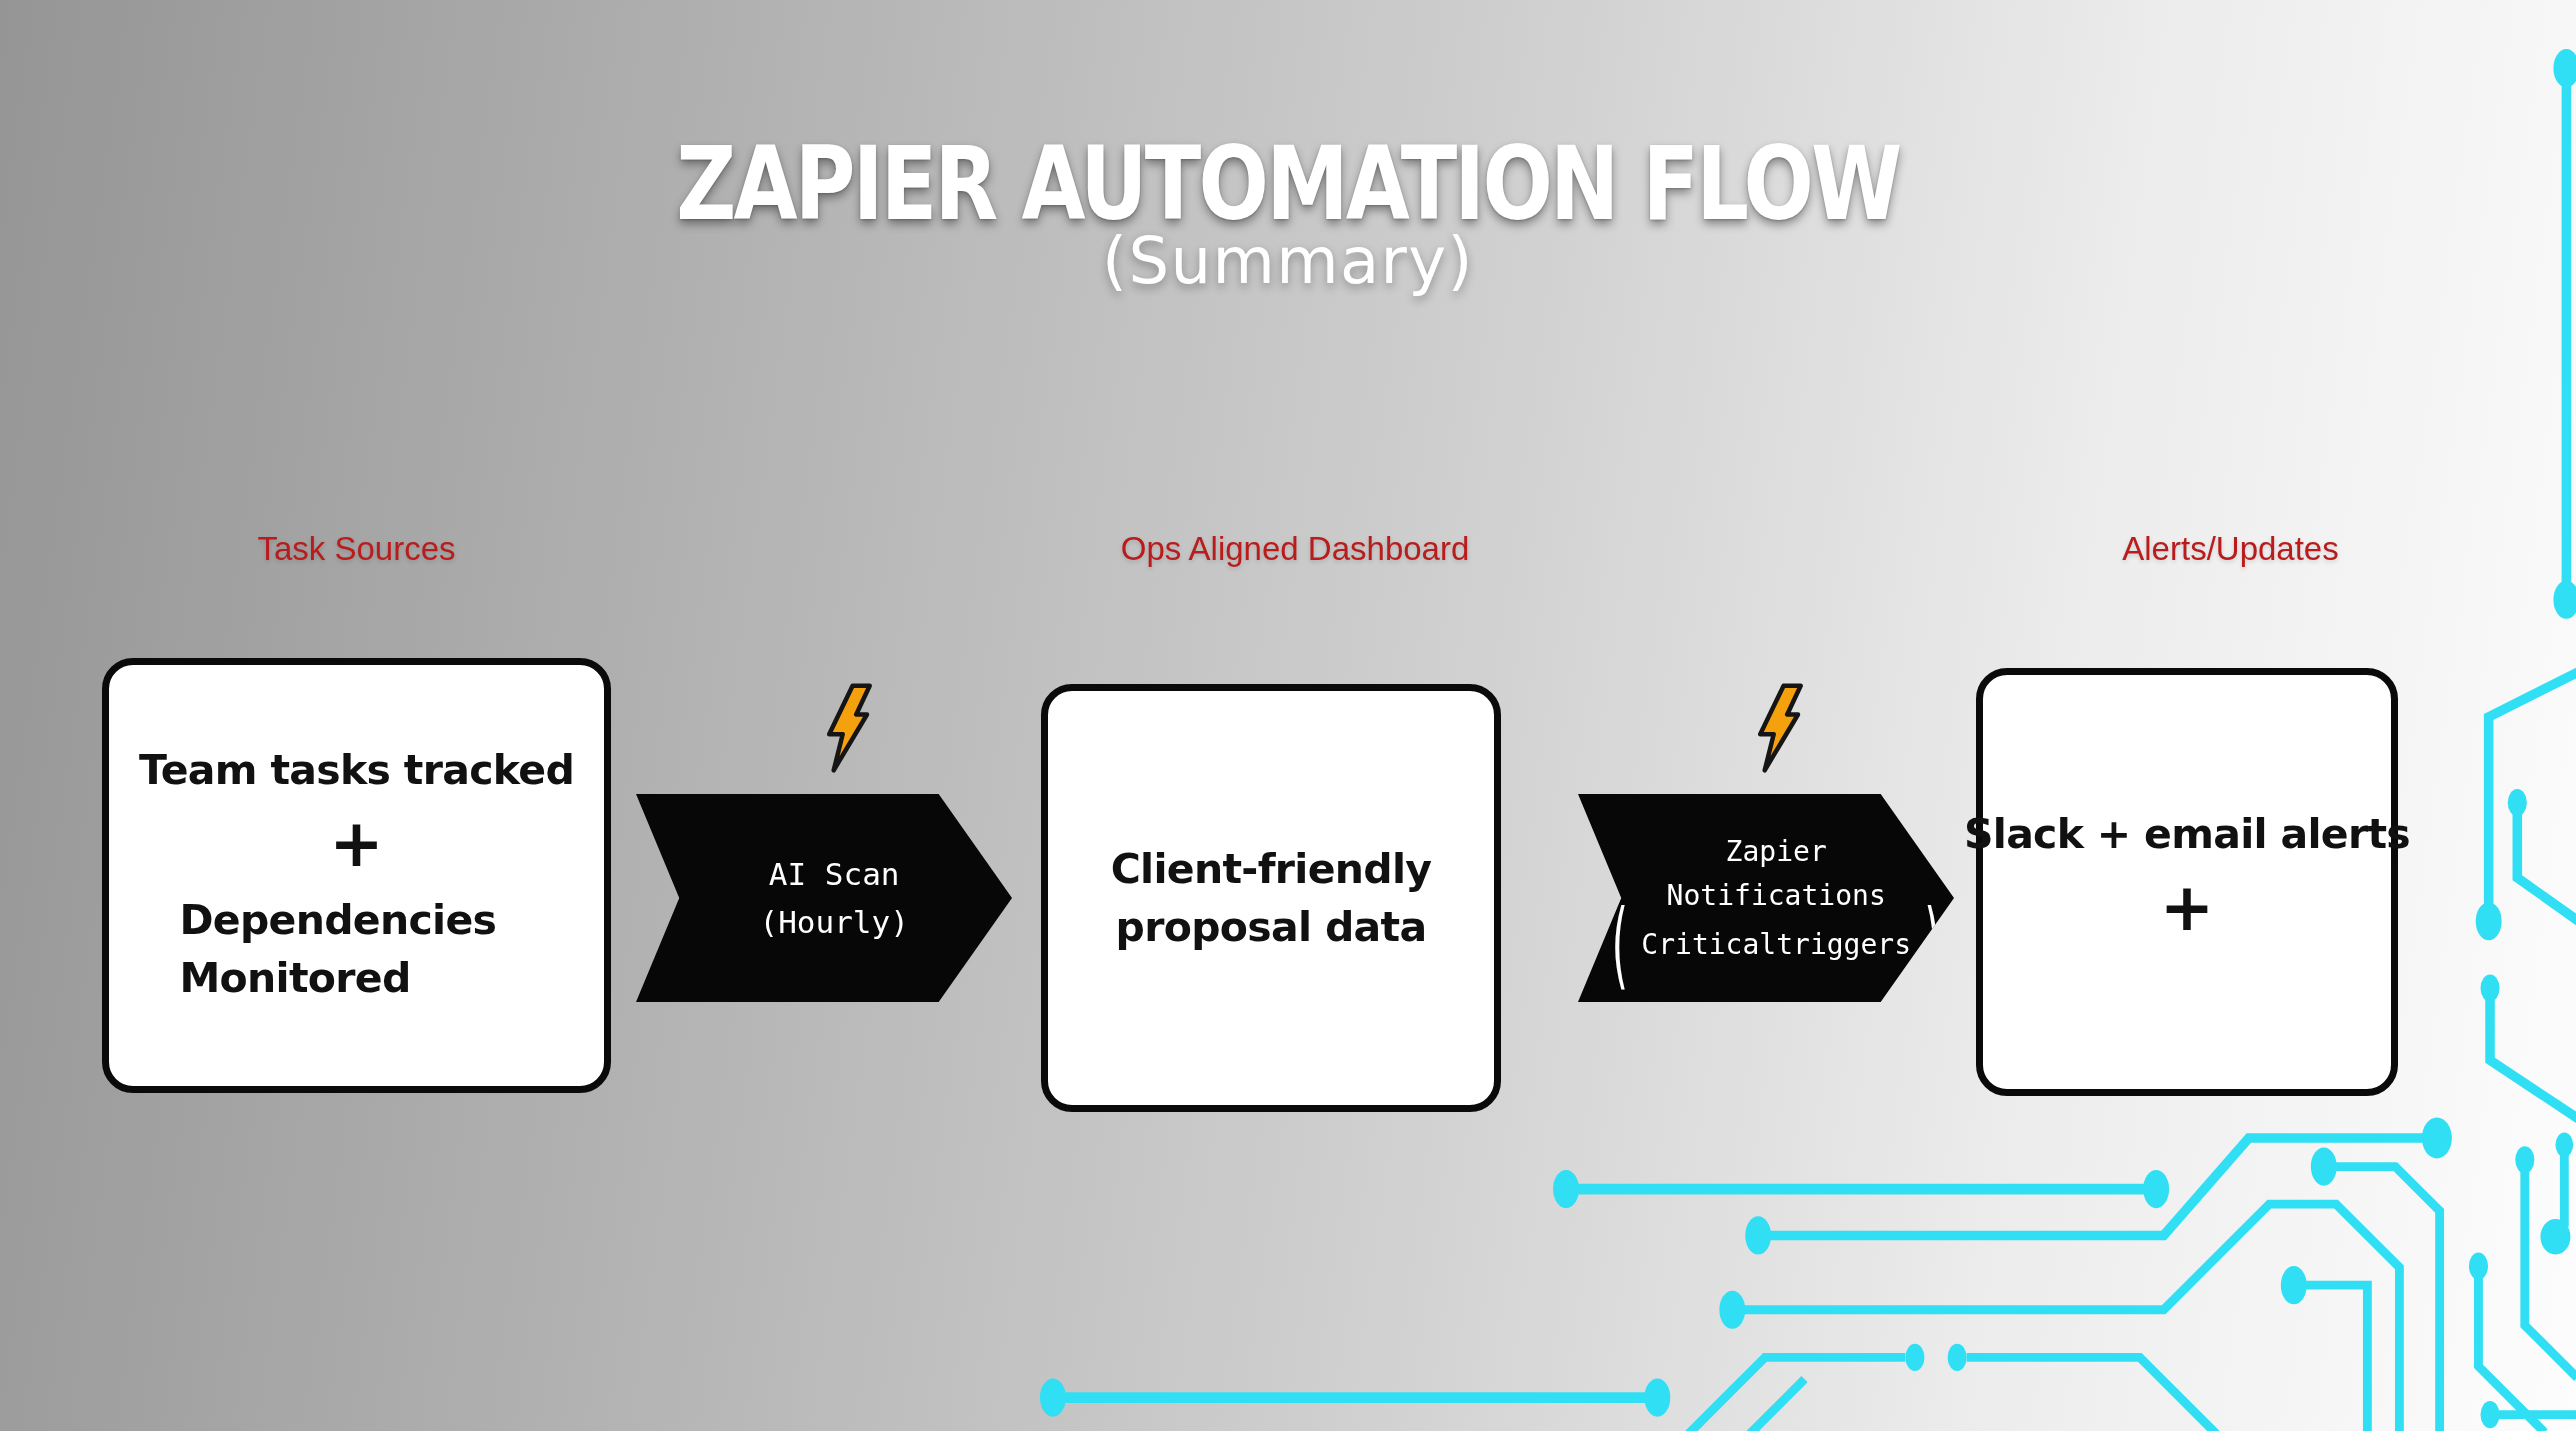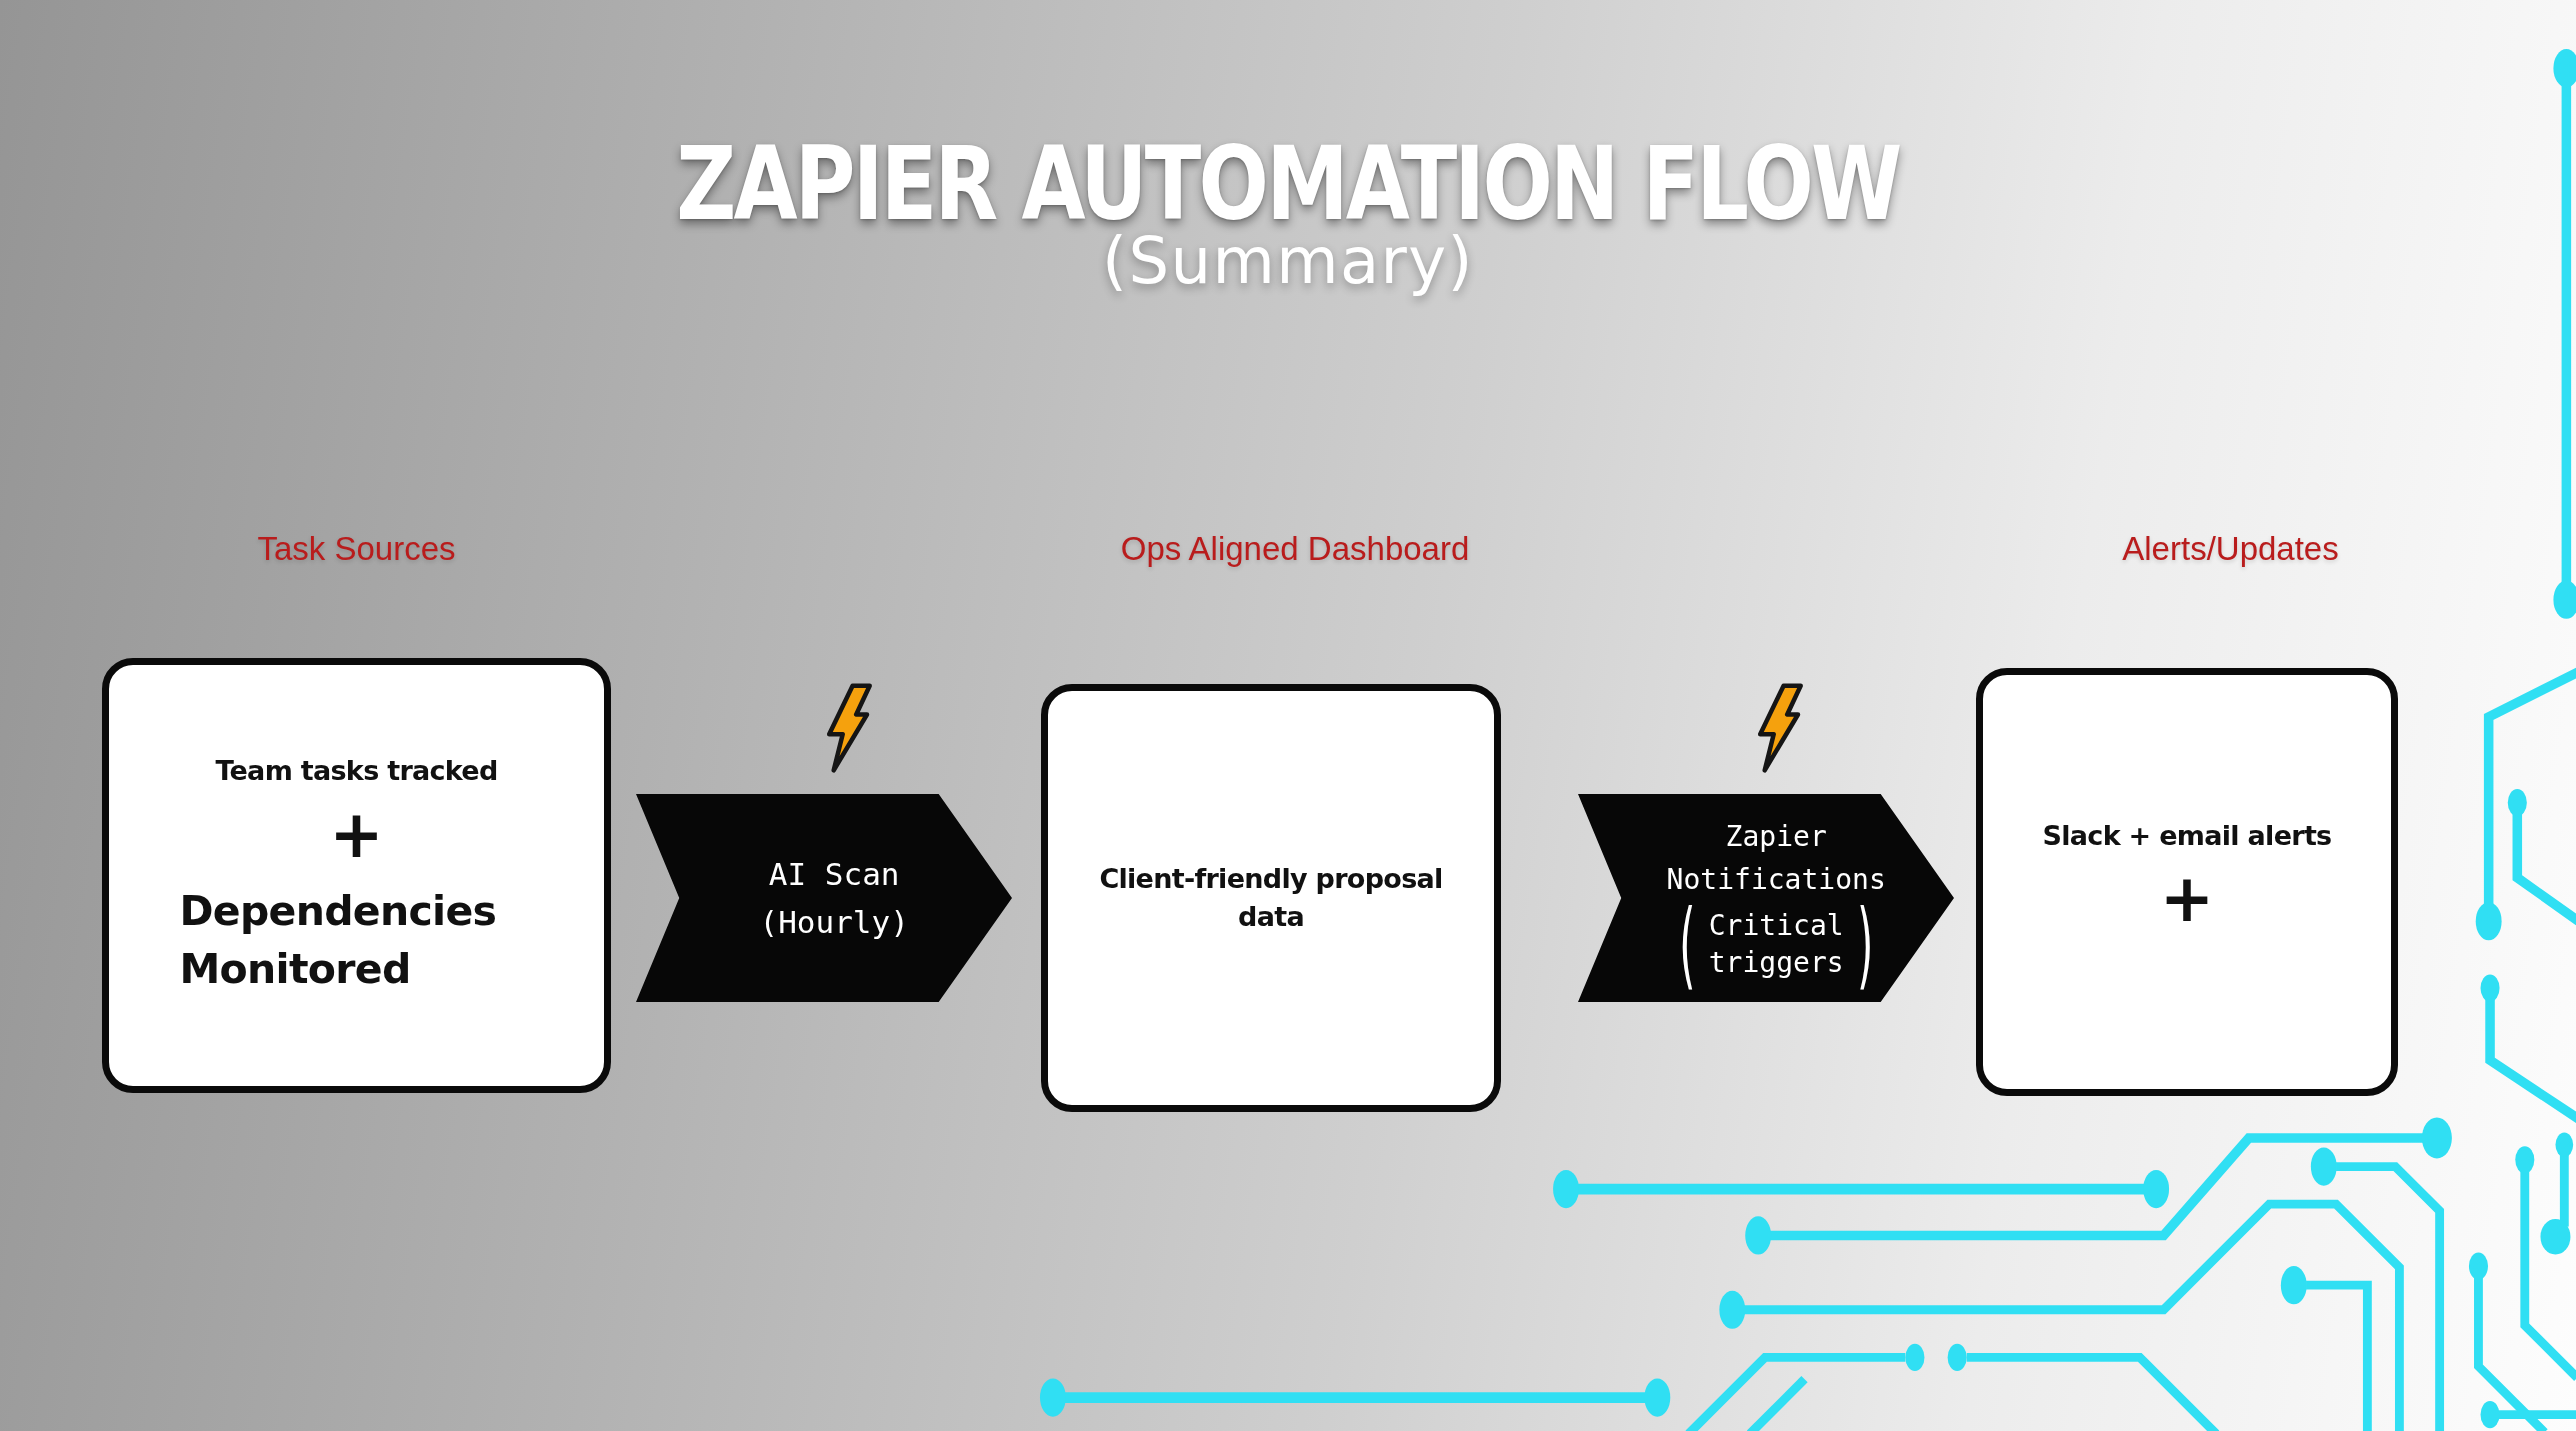--- a/index.html
+++ b/index.html
@@ -43,42 +43,42 @@
   
   .node-box {
     position: absolute; box-sizing: border-box;
     background: #ffffff; border: 7.5px solid #0a0a0a; border-radius: 31px;
     display: flex; flex-direction: column; align-items: center; justify-content: center;
     color: #111111; font-weight: bold;
   }
   .box-1 { left: 102px;  top: 658px; width: 509px; height: 435px; }
   .box-2 { left: 1041px; top: 668px; width: 460px; height: 428px; margin-top: 16px; }
   .box-3 { left: 1976px; top: 668px; width: 422px; height: 428px; }
-  .node-title { font-size: 27px; letter-spacing: -0.7px; white-space: nowrap; line-height: 1.3; }
+  .node-title { font-size: 41px; letter-spacing: -0.7px; white-space: nowrap; line-height: 1.3; }
   .node-title.wrap { white-space: normal; text-align: center; width: 382px; line-height: 1.42; }
   .node-plus { font-size: 65px; line-height: 0.9; margin: 17.7px 0; }
   .node-sub { font-size: 41px; letter-spacing: -0.7px; line-height: 1.42; }
   .node-sub.left { width: 354px; text-align: left; margin: 0 auto; }
   .node-sub.center { width: 300px; text-align: center; }
 
   
   .flow-arrow {
     position: absolute; top: 794px; width: 376px; height: 208px;
     background: #070707;
     clip-path: polygon(0% 0%, 80.5% 0%, 100% 50%, 80.5% 100%, 0% 100%, 11.5% 50%);
     display: flex; flex-direction: column; align-items: center; justify-content: center;
     color: #ffffff; font-family: "DejaVu Sans Mono", monospace;
     padding-left: 20.4px; box-sizing: border-box;
   }
   .arrow-1 { left: 636px; }
   .arrow-2 { left: 1578px; }
   .arrow-1 .mono-line { font-size: 31px; line-height: 1.55; }
   .arrow-2 .mono-line { font-size: 28px; line-height: 1.55; }
   .paren-row { display: flex; align-items: center; gap: 9.5px; margin-top: 6.8px; }
-  .paren-col { display: flex; flex-direction: column; align-items: center; }
+  .paren-col { display: flex; flex-direction: row; align-items: center; }
   .paren-col .mono-line { line-height: 1.3; }
   .big-paren {
     display: inline-block; font-size: 42px; line-height: 1;
     transform: scaleY(2.25); transform-origin: center;
     font-weight: normal;
   }
 
   
   .bolt { position: absolute; top: 683px; width: 57px; height: 90px; }
   .bolt-1 { left: 816px; }

